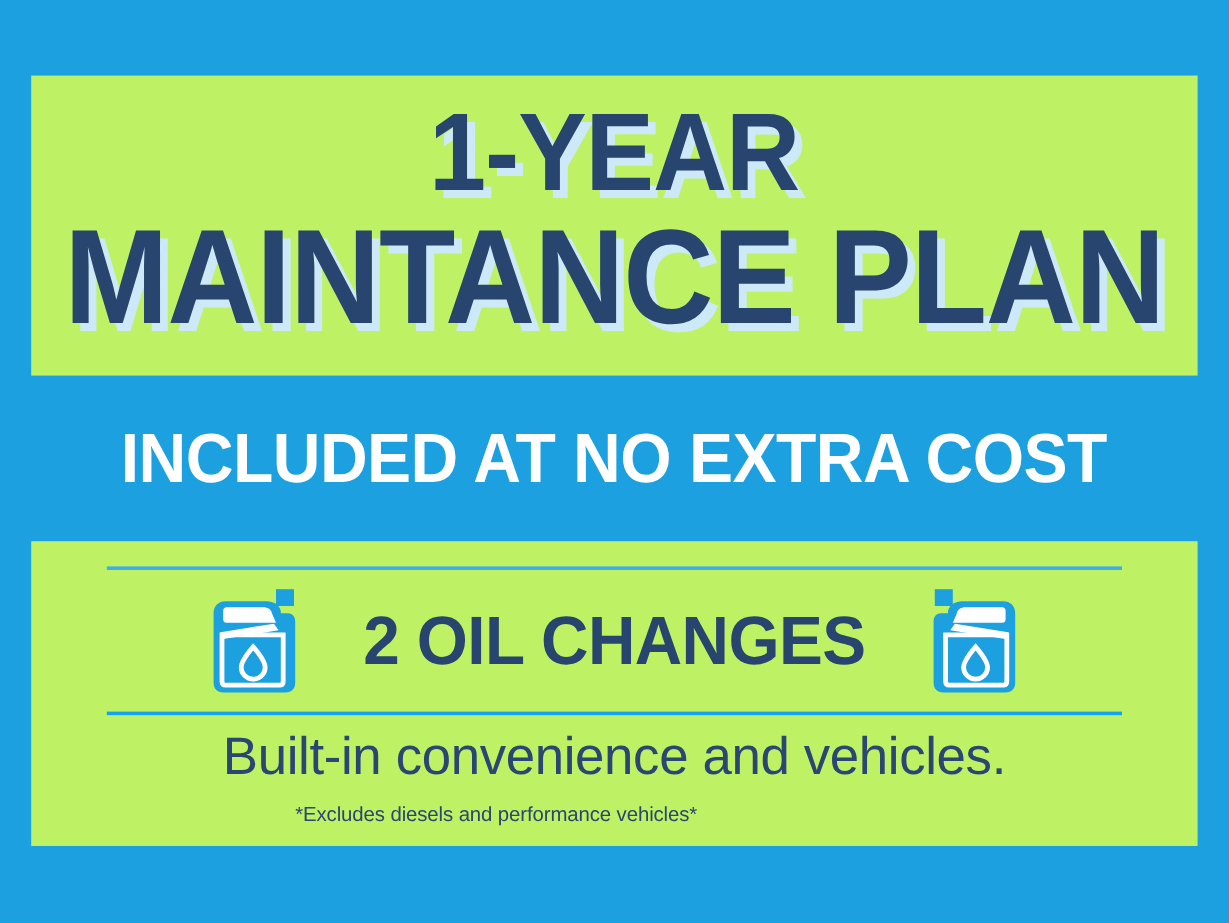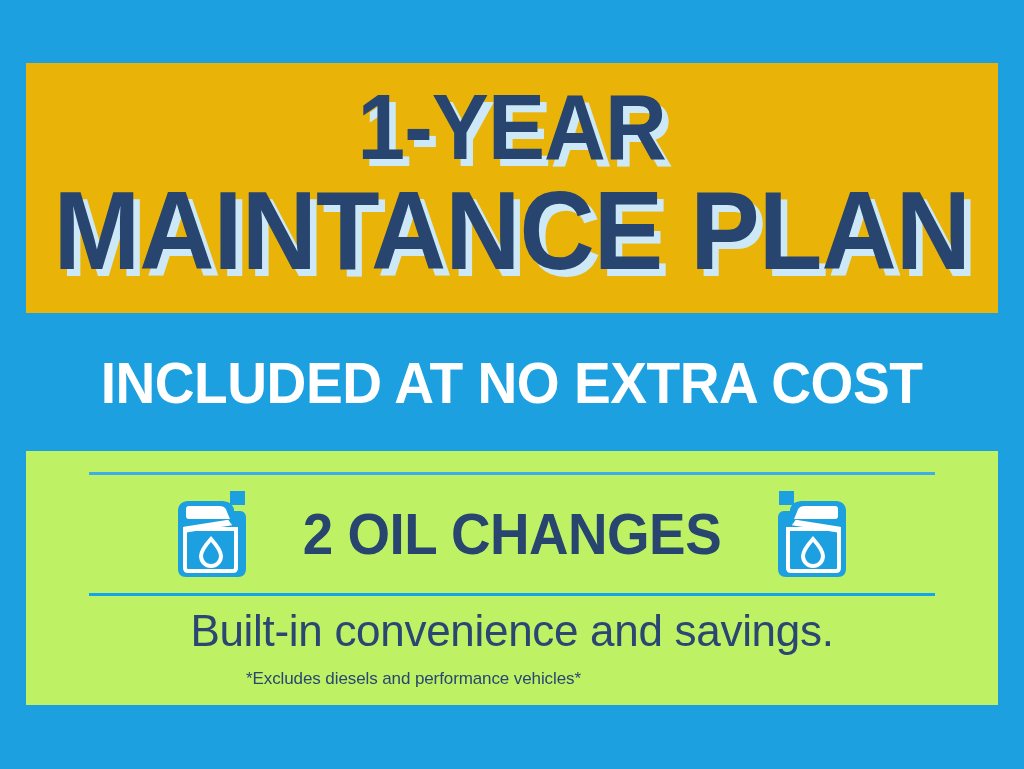--- a/index.html
+++ b/index.html
@@ -22,21 +22,21 @@
     box-sizing: border-box;
   }
 
   
   .headline-card {
     position: absolute;
     left: 26px;
     top: 63px;
     width: 972px;
     height: 250px;
-    background: #eab308;
+    background: #bef264;
     box-sizing: border-box;
     display: flex;
     flex-direction: column;
     align-items: center;
     justify-content: flex-start;
     padding-top: 20px;
   }
 
   .headline-line {
     color: #27456F;
@@ -212,19 +212,19 @@
         <path d="M11 40 L62 40 L62 79 C62 81 61 82 59 82 L14 82
                  C12 82 11 81 11 79 Z" fill="none" stroke="#FFFFFF" stroke-width="4"></path>
         <path d="M37 50 C37 50 27 61 27 67 C27 72.5 31.5 77 37 77
                  C42.5 77 47 72.5 47 67 C47 61 37 50 37 50 Z" fill="none" stroke="#FFFFFF" stroke-width="4"></path>
       </svg>
 
     </div>
 
     <div class="divider bottom"></div>
 
-    <div class="tagline">Built-in convenience and savings.</div>
+    <div class="tagline">Built-in convenience and vehicles.</div>
 
     <div class="disclaimer">*Excludes diesels and performance vehicles*</div>
 
   </div>
 
 </div>
 
 </body></html>

